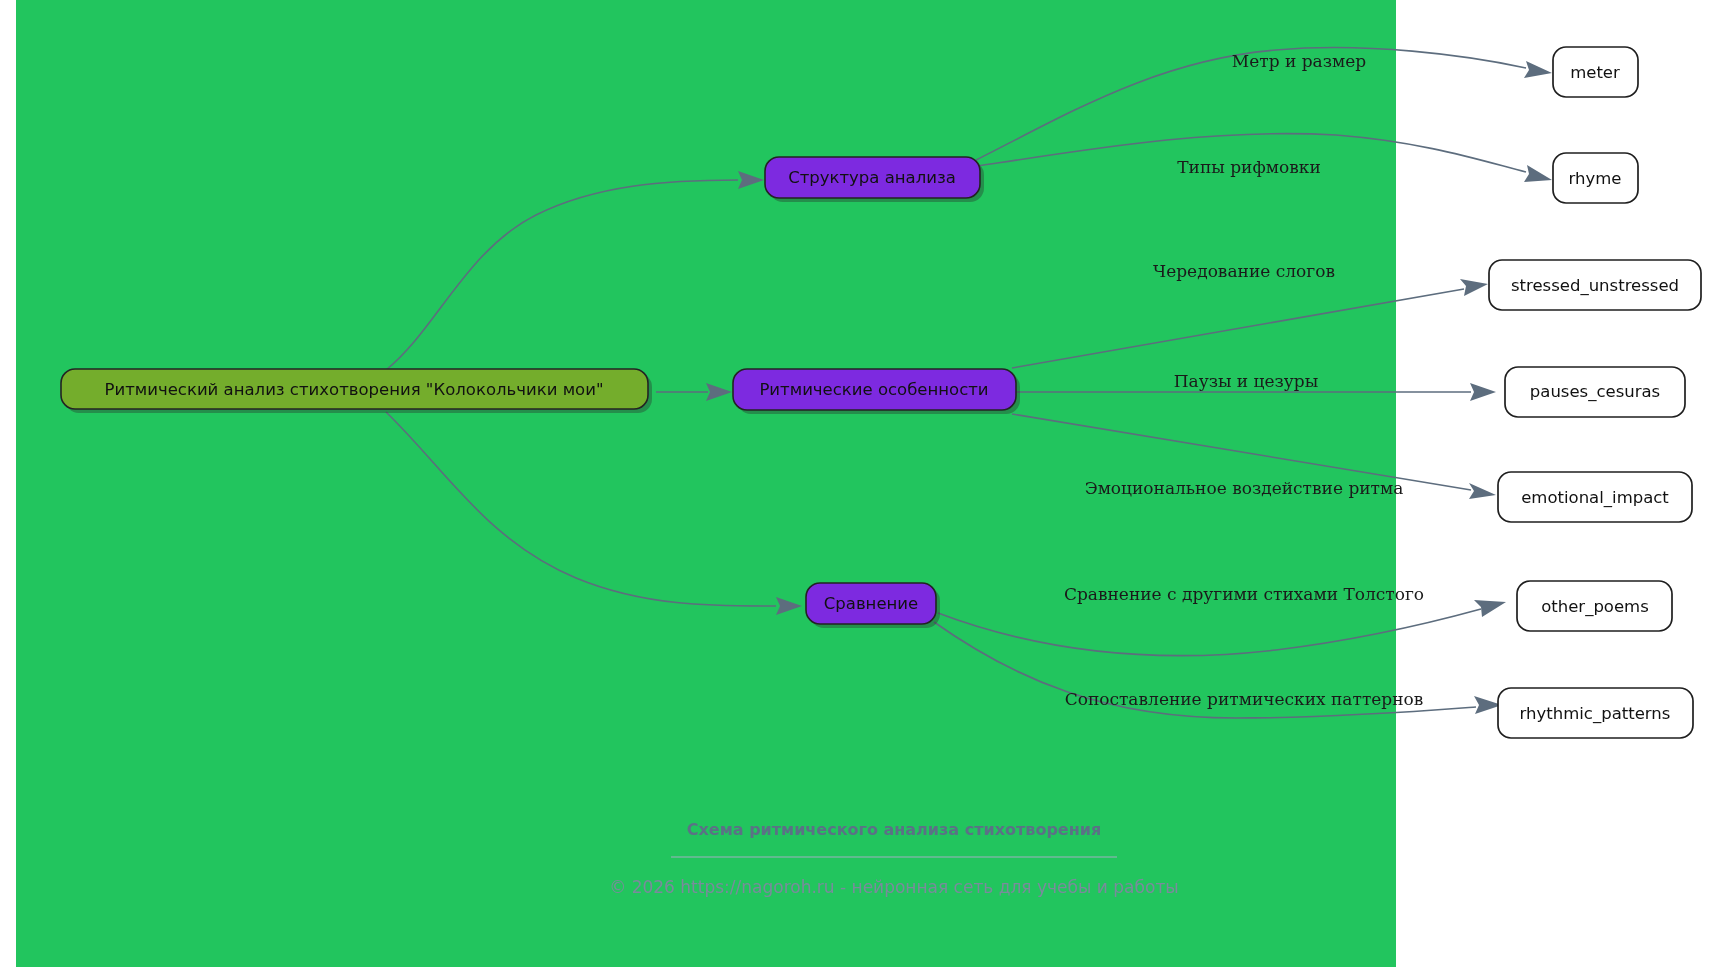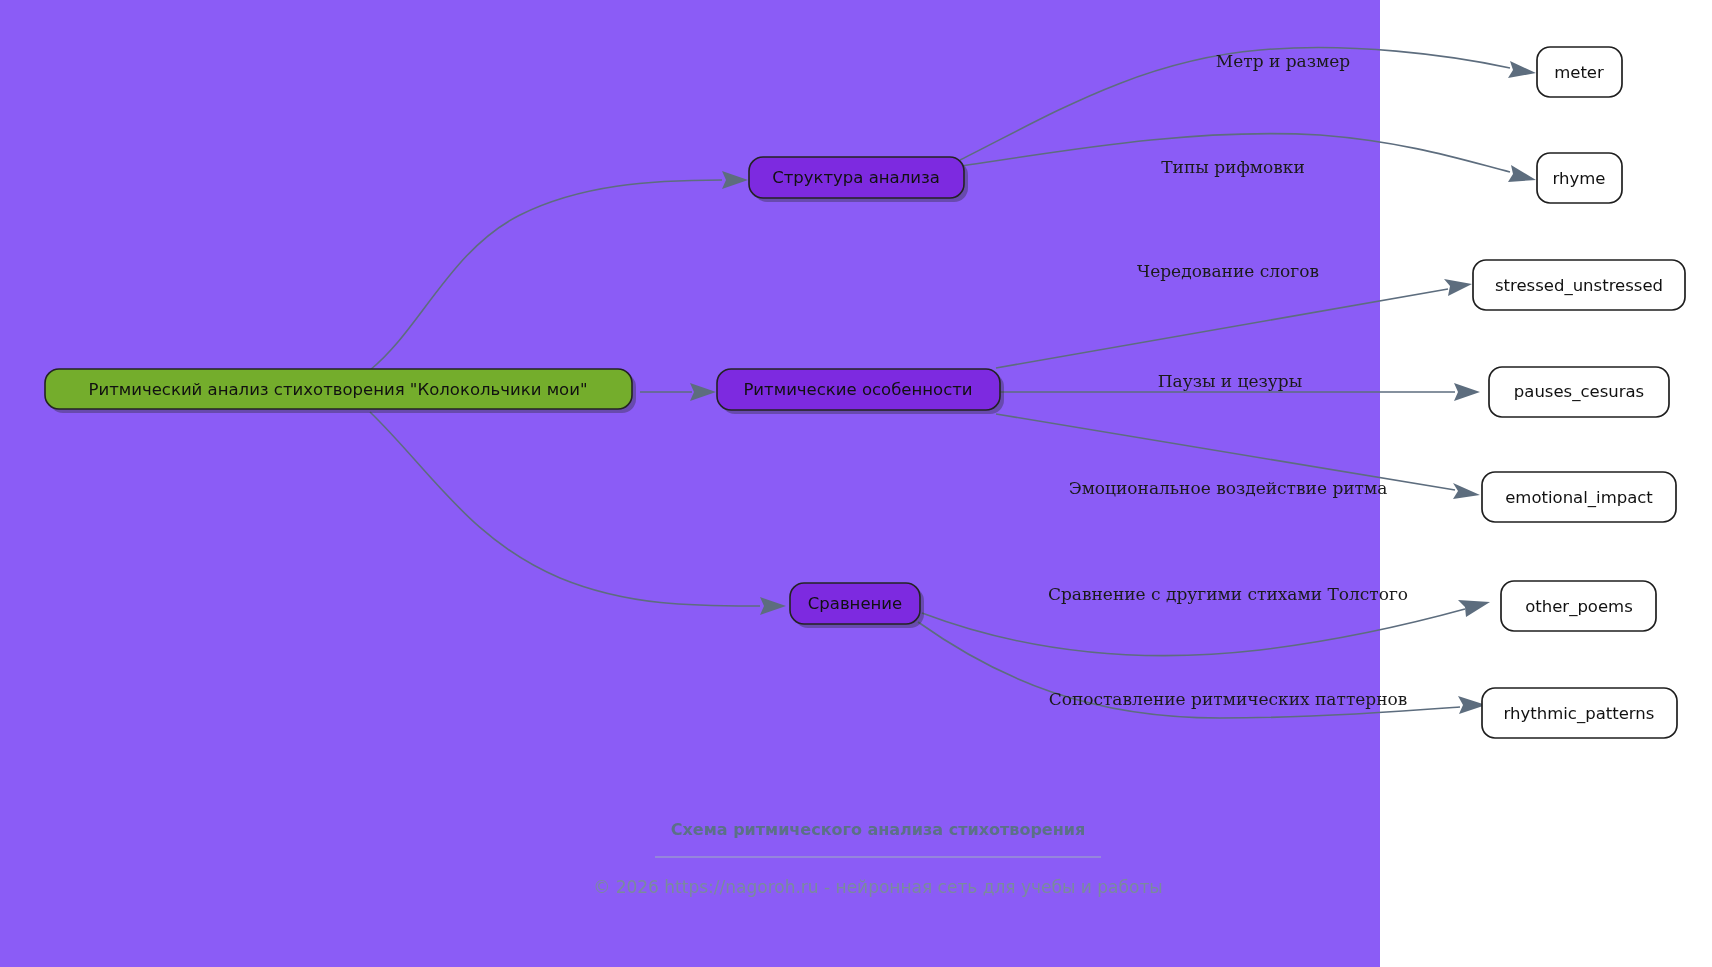--- a/index.html
+++ b/index.html
@@ -11,21 +11,22 @@
   body {
     width: 1712px;
     height: 967px;
     overflow: hidden;
     font-family: "DejaVu Sans", sans-serif;
   }
   #canvas {
     position: relative;
     width: 1380px;
     height: 967px;
-    background: #8b5cf6;
+    background: #22c55e;
+    margin-left: 16px;
   }
   svg#graph {
     position: absolute;
     top: 0;
     left: 0;
     width: 1712px;
     height: 967px;
     display: block;
   }
   .edge-path {

